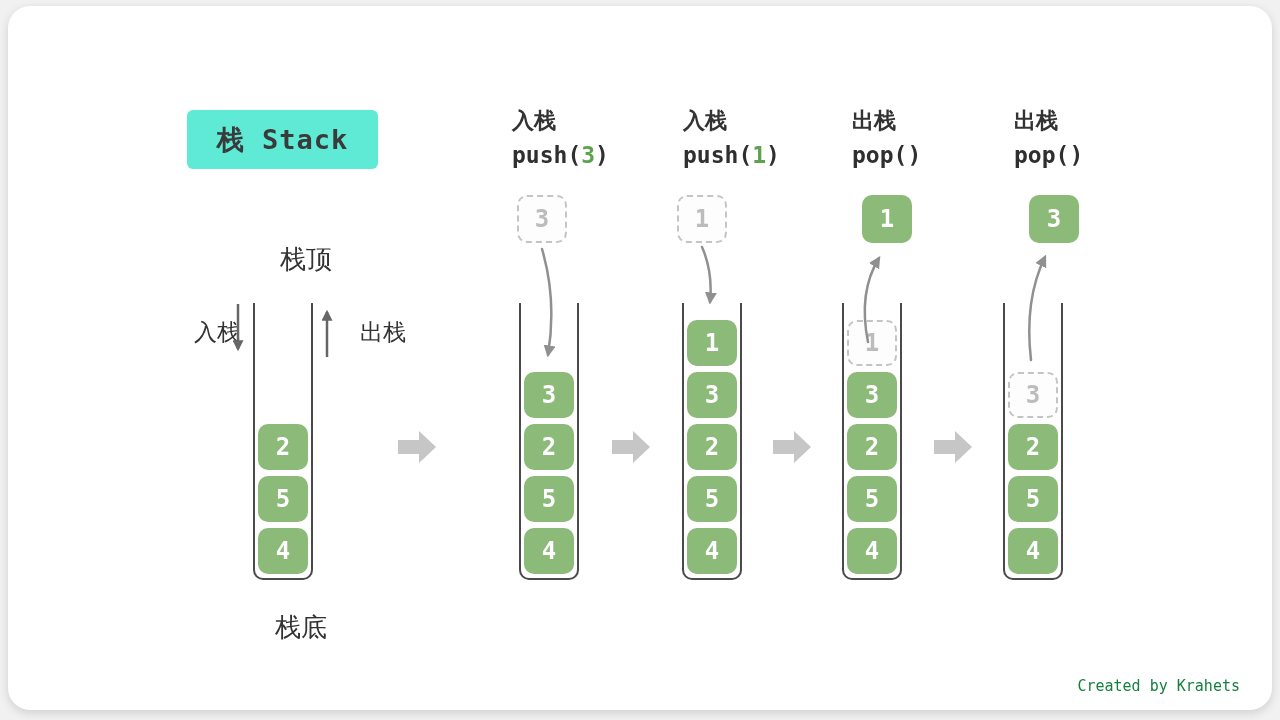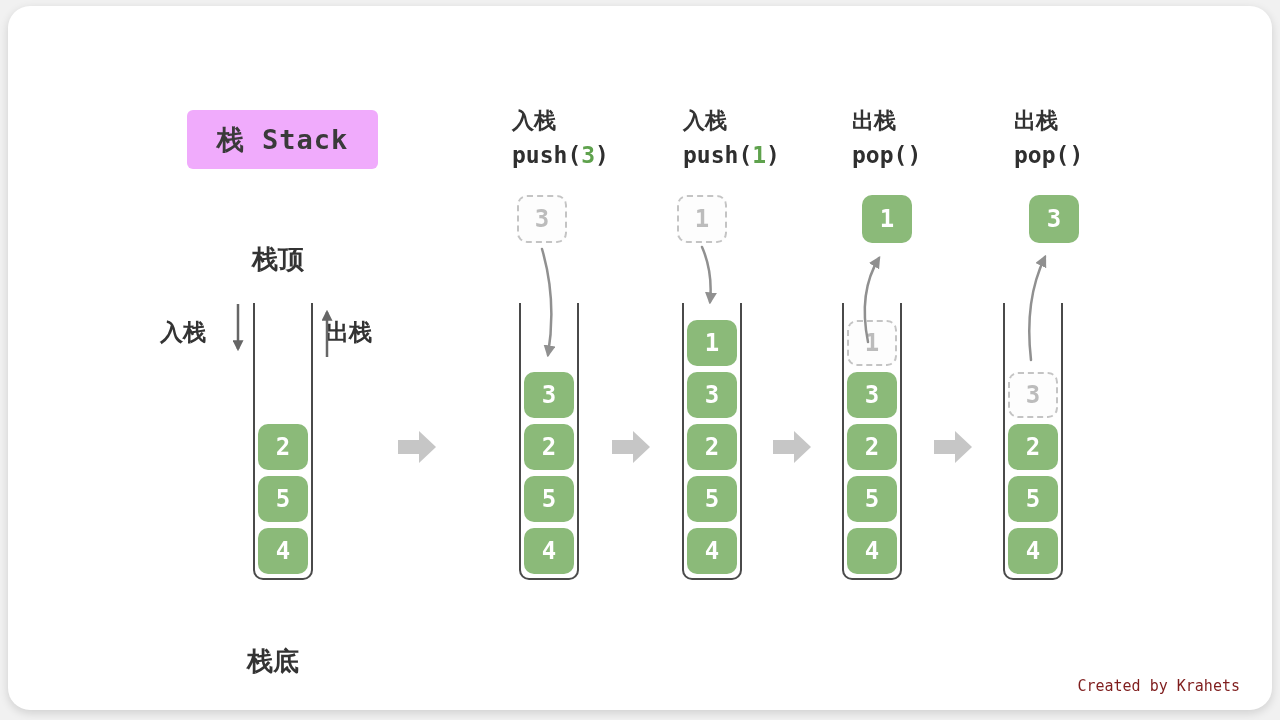--- a/index.html
+++ b/index.html
@@ -11,30 +11,30 @@
   .card{
     position:absolute;left:8px;top:6px;width:1264px;height:704px;
     background:#ffffff;border-radius:22px;
     box-shadow:0 3px 10px rgba(0,0,0,.14);
   }
   .abs{position:absolute}
 
   
   .title-badge{
     left:187px;top:110px;width:191px;height:59px;
-    background:#f0abfc;border-radius:6px;
+    background:#5eead4;border-radius:6px;
     display:flex;align-items:center;justify-content:center;
     font-family:"DejaVu Sans Mono","Liberation Mono",monospace;
     font-size:27px;font-weight:bold;color:#3a3a3a;letter-spacing:1px;
   }
 
   
-  .lbl{font-weight:bold;color:#333;text-align:left}
+  .lbl{font-weight:normal;color:#333;text-align:right}
   .top-lbl{left:252px;top:242px;width:80px;font-size:26px}
-  .bottom-lbl{left:247px;top:644px;width:80px;font-size:26px}
+  .bottom-lbl{left:247px;top:610px;width:80px;font-size:26px}
   .push-lbl{left:160px;top:317px;width:80px;font-size:23px}
   .pop-lbl{left:326px;top:317px;width:80px;font-size:23px}
 
   
   .hdr{top:106px}
   .hdr .op{font-size:22px;font-weight:bold;color:#333;line-height:30px}
   .hdr .code{
     font-family:"DejaVu Sans Mono","Liberation Mono",monospace;
     font-size:23px;font-weight:bold;color:#2f2f2f;line-height:30px;margin-top:4px;
   }
@@ -64,21 +64,21 @@
   .f2{left:517px;top:195px}.f3{left:677px;top:195px}
   .f4{left:862px;top:195px}.f5{left:1029px;top:195px}
 
   
   .overlay{position:absolute;left:0;top:0;width:1280px;height:720px;pointer-events:none}
 
   
   .credits{
     right:40px;bottom:25px;
     font-family:"DejaVu Sans Mono","Liberation Mono",monospace;
-    font-size:15px;color:#7f1d1d;
+    font-size:15px;color:#15803d;
   }
 </style>
 </head>
 <body>
 
 <div class="card"></div>
 
 <div class="abs title-badge">
   <span>栈 Stack</span>
 </div>

